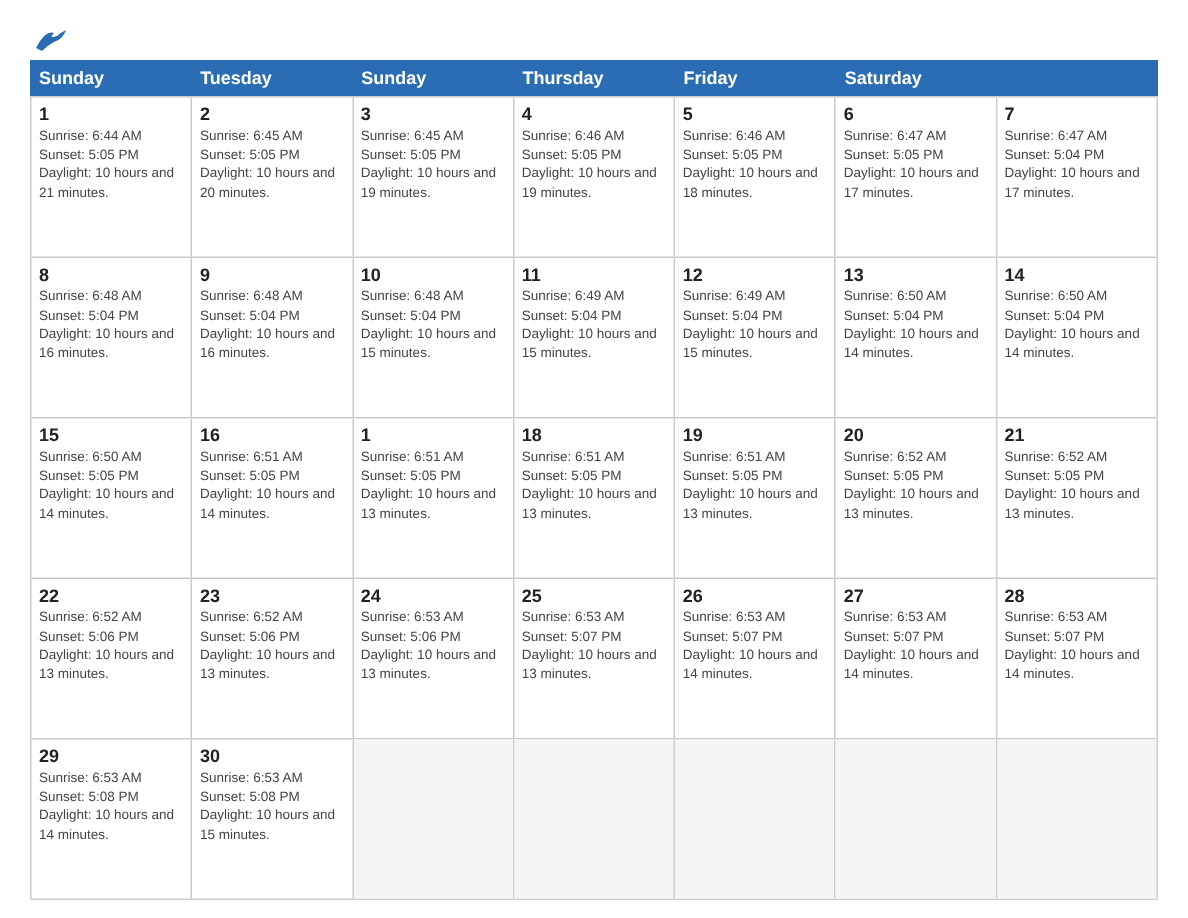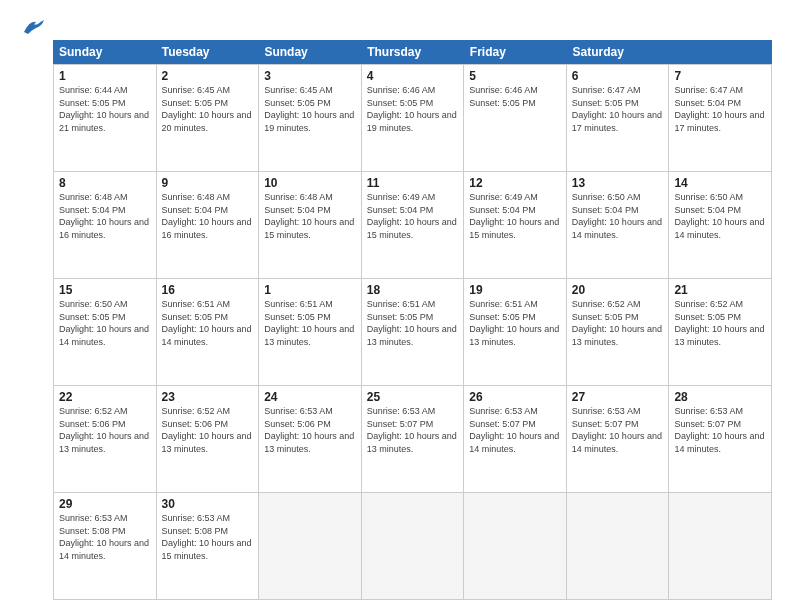--- a/index.html
+++ b/index.html
@@ -61,21 +61,20 @@
     }
     .location {
       font-size: 14px;
       color: #555;
       margin-top: 2px;
     }
     .calendar {
       flex: 1;
       display: flex;
       flex-direction: column;
-      margin-left: 33px;
     }
     .cal-header {
       display: grid;
       grid-template-columns: repeat(7, 1fr);
       background: #2a6db5;
     }
     .cal-header-cell {
       color: #fff;
       font-size: 12px;
       font-weight: bold;
@@ -173,20 +172,21 @@
           <div class="cal-cell">
             <span class="day-num">4</span>
             <span class="cell-line">Sunrise: 6:46 AM</span>
             <span class="cell-line">Sunset: 5:05 PM</span>
             <span class="cell-line">Daylight: 10 hours and 19 minutes.</span>
           </div>
           <div class="cal-cell">
             <span class="day-num">5</span>
             <span class="cell-line">Sunrise: 6:46 AM</span>
             <span class="cell-line">Sunset: 5:05 PM</span>
+            <span class="cell-line">Daylight: 10 hours and 18 minutes.</span>
           </div>
           <div class="cal-cell">
             <span class="day-num">6</span>
             <span class="cell-line">Sunrise: 6:47 AM</span>
             <span class="cell-line">Sunset: 5:05 PM</span>
             <span class="cell-line">Daylight: 10 hours and 17 minutes.</span>
           </div>
           <div class="cal-cell">
             <span class="day-num">7</span>
             <span class="cell-line">Sunrise: 6:47 AM</span>

